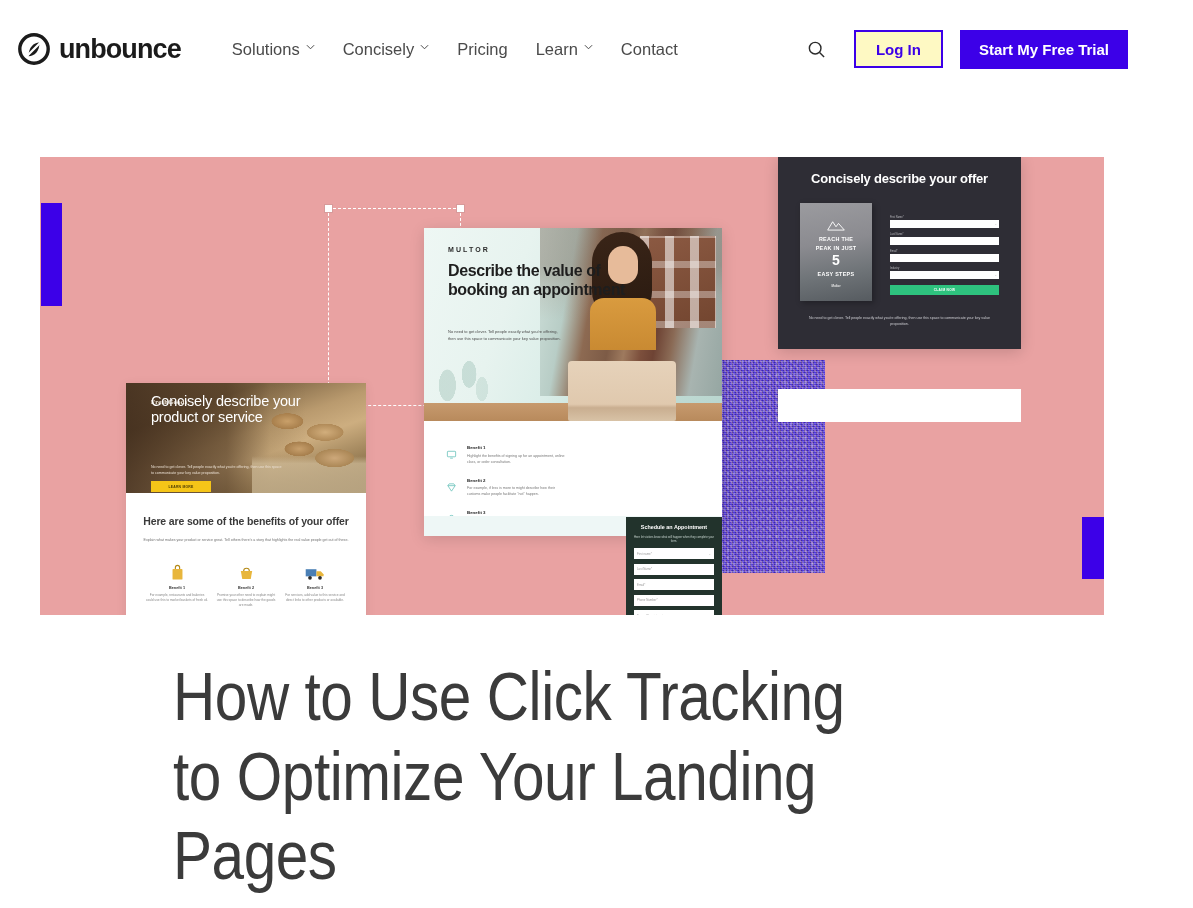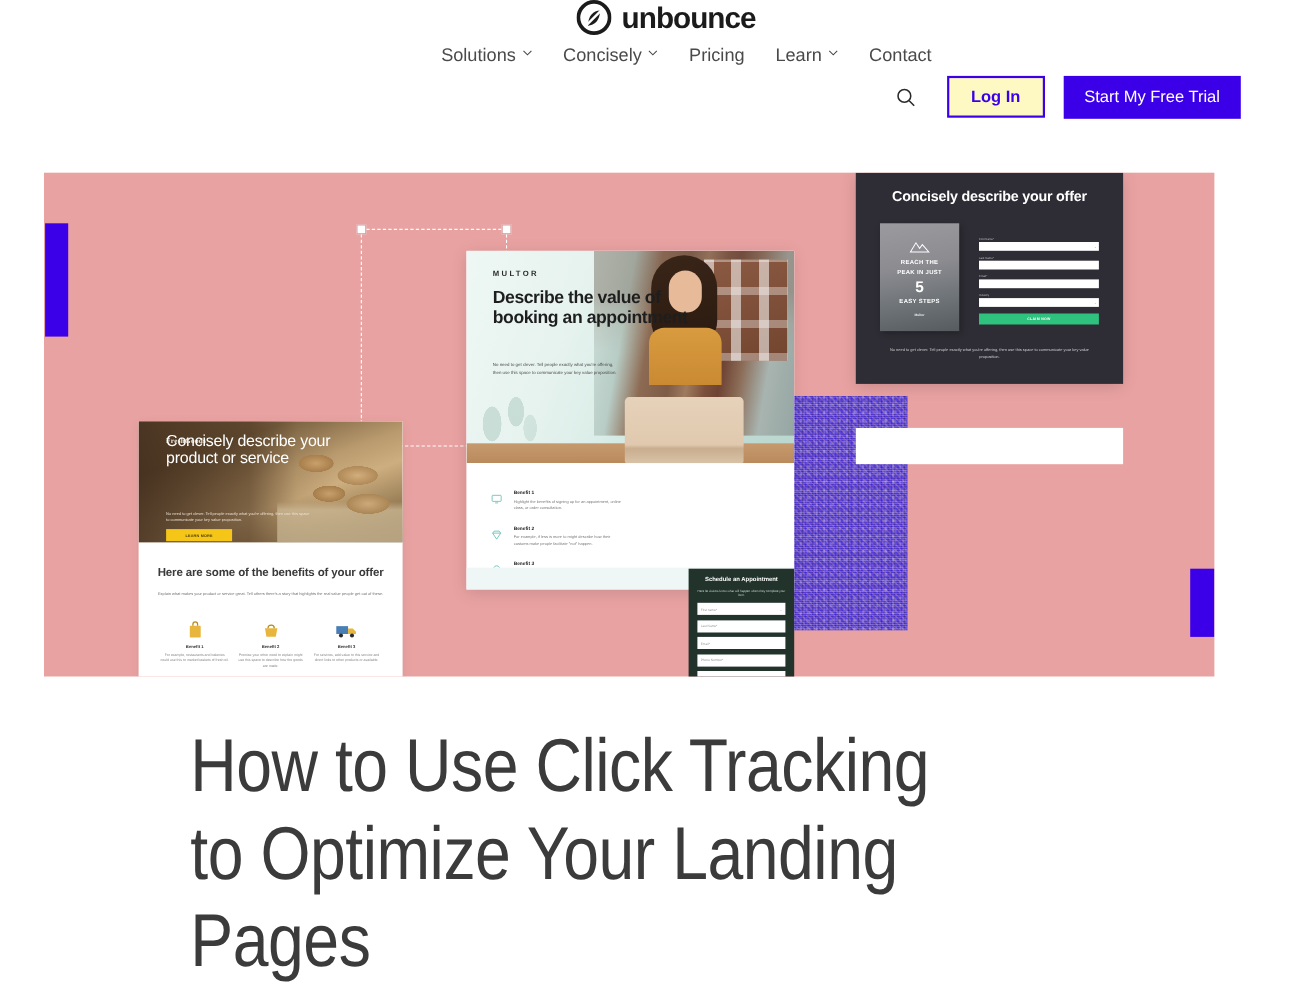--- a/index.html
+++ b/index.html
@@ -12,21 +12,20 @@
     position:relative;
   }
 
   
   .header {
     height:98px;
     display:flex;
     align-items:center;
     padding:0 0 0 18px;
     position:relative;
-    flex-direction:column;
   }
   .logo-wrap { display:flex; align-items:center; gap:9px; }
   .logo-mark { width:32px; height:32px; flex:0 0 32px; }
   .logo-text {
     font-size:27px; font-weight:bold; letter-spacing:-0.9px;
     color:#1b1b1b; line-height:1;
   }
 
   .nav { display:flex; align-items:center; margin-left:37px; }
   .nav-item {
@@ -44,21 +43,21 @@
     width:34px; height:34px; display:flex; align-items:center; justify-content:center;
     cursor:pointer; margin-right:20px;
   }
   .btn-login {
     border:2px solid #3c00e8; color:#3c00e8; background:#fef9c3;
     font-size:15px; font-weight:bold; padding:0 20px; height:38px;
     display:flex; align-items:center; justify-content:center; cursor:pointer;
     margin-right:17px;
   }
   .btn-trial {
-    background:#3c00e8; color:#fff; font-size:15px; font-weight:normal;
+    background:#3c00e8; color:#fff; font-size:15px; font-weight:bold;
     padding:16px 19px; height:39px; display:flex; align-items:center;
     justify-content:center; cursor:pointer; border:none;
     font-family:"Liberation Sans", sans-serif;
   }
 
   
   .hero {
     position:absolute; left:40px; top:157px; width:1064px; height:458px;
     background:#e9a2a2; overflow:hidden;
   }

